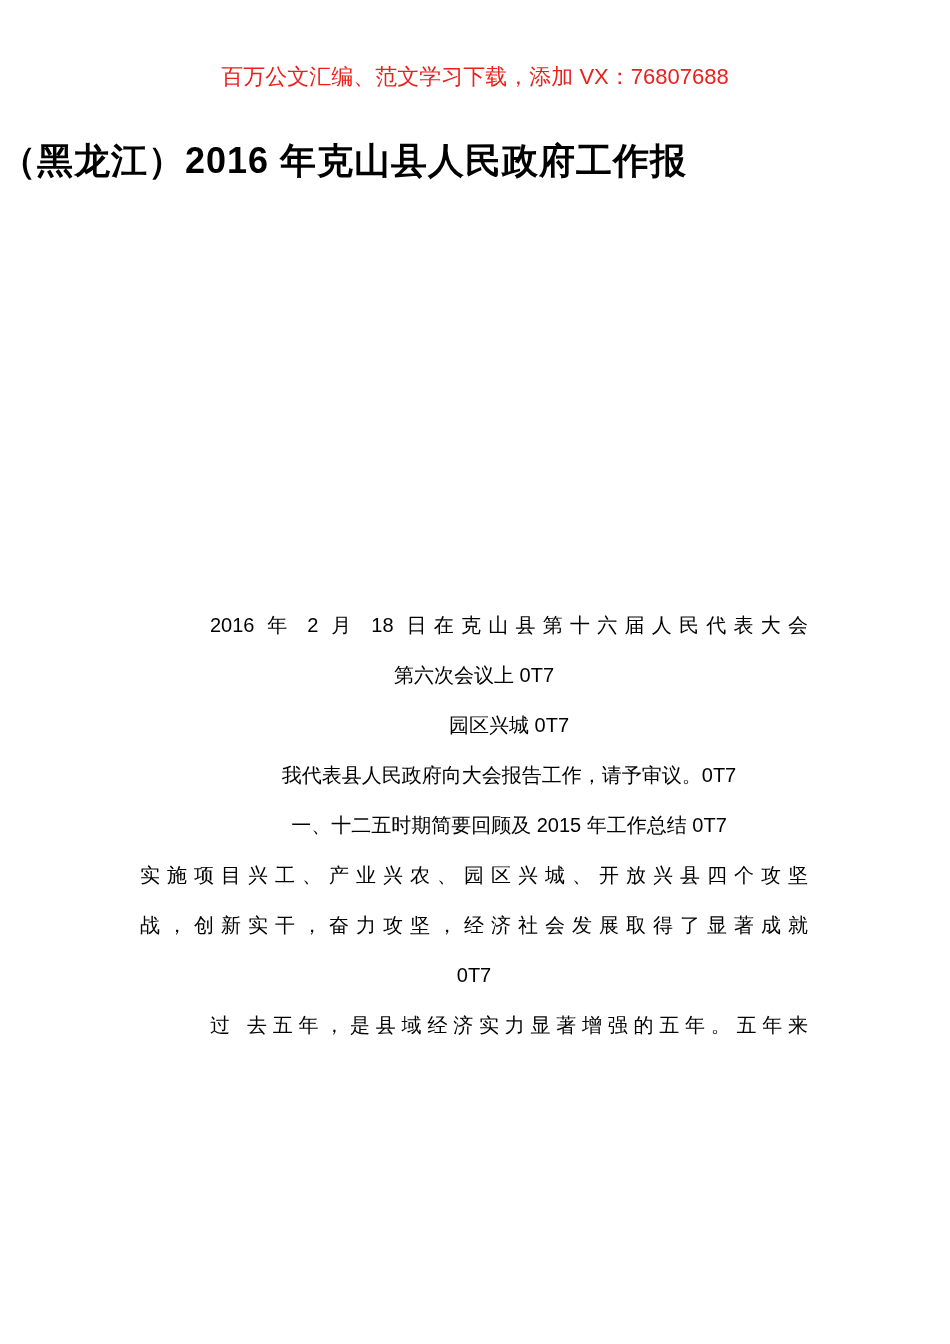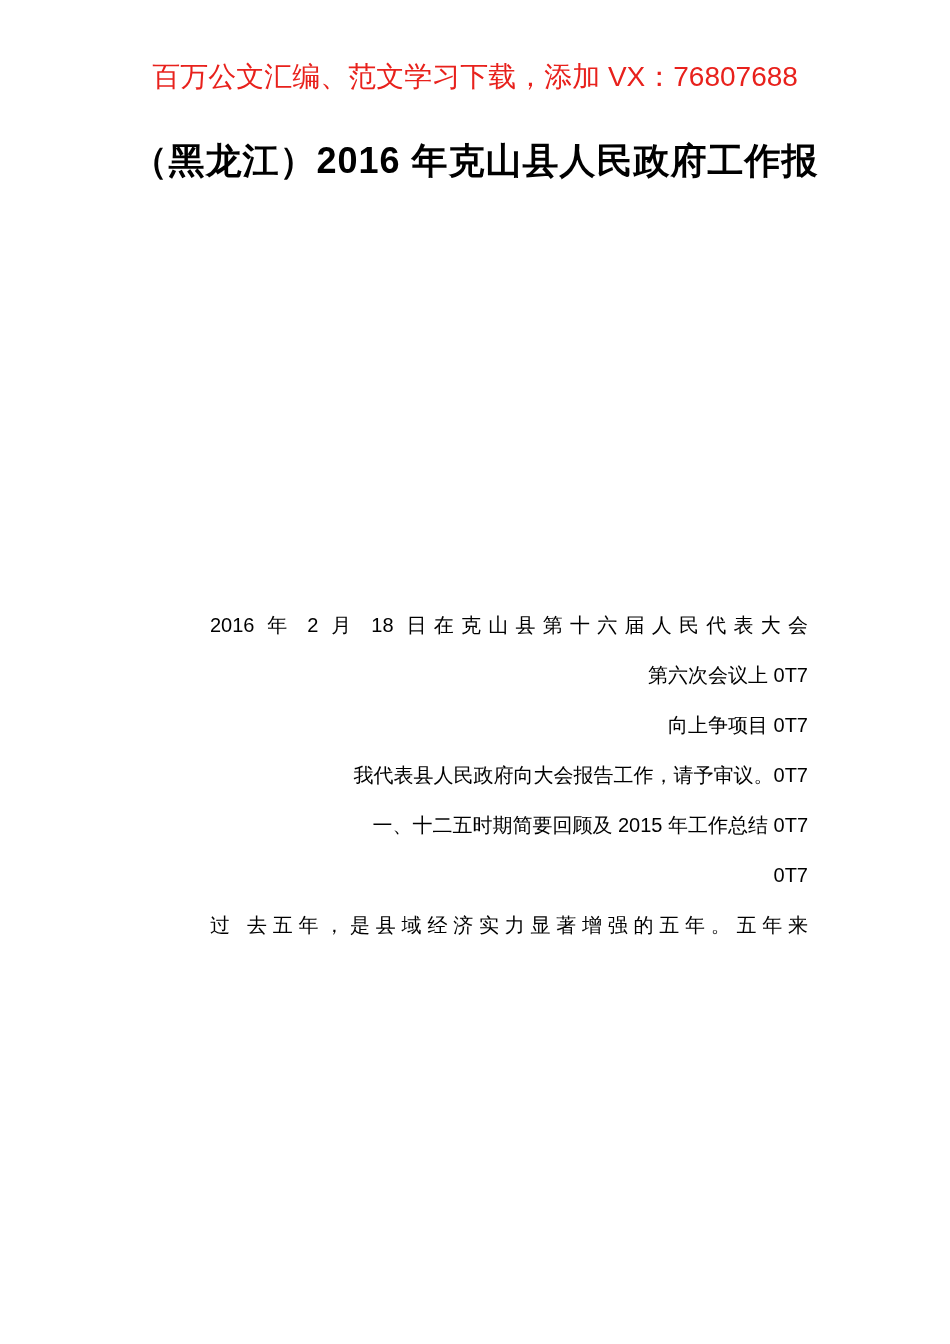--- a/index.html
+++ b/index.html
@@ -15,50 +15,50 @@
     font-family: "Liberation Sans", sans-serif;
     color: #000000;
     overflow: hidden;
   }
   .promo {
     position: absolute;
     top: 60px;
     left: 0;
     width: 100%;
     text-align: center;
-    font-size: 28px;
+    font-size: 22px;
     line-height: 34px;
     font-weight: 400;
   }
   .doc-title {
     position: absolute;
     top: 132px;
     left: 0;
     width: 100%;
     margin: 0;
-    text-align: center;
+    text-align: left;
     font-size: 36px;
     line-height: 58px;
     font-weight: bold;
     color: #000000;
     letter-spacing: 1px;
   }
   .doc-body {
     position: absolute;
     top: 600px;
     left: 140px;
     width: 668px;
     font-size: 20px;
     color: #000000;
   }
   .line {
     height: 50px;
     line-height: 50px;
     white-space: nowrap;
-    text-align: right;
+    text-align: center;
   }
   .line.indent {
     text-indent: 70px;
   }
   .line.fill {
     white-space: normal;
     text-align: justify;
     text-align-last: justify;
     overflow: hidden;
   }
@@ -68,20 +68,22 @@
 
 <div class="page">
 
   <div class="promo" style="color: rgb(232, 33, 28);">百万公文汇编、范文学习下载，添加 VX：76807688</div>
 
   <h1 class="doc-title"><span>（黑龙江）2016 年克山县人民政府工作报</span><br></h1>
 
   <div class="doc-body" style="color: rgb(0, 0, 0);">
       <div class="line indent fill">2016 年 2 月 18 日在克山县第十六届人民代表大会</div>
       <div class="line">第六次会议上 0T7</div>
-      <div class="line indent">向上争项目 0T7</div>
+      <div class="line indent">园区兴城 0T7</div>
       <div class="line indent">我代表县人民政府向大会报告工作，请予审议。0T7</div>
       <div class="line indent">一、十二五时期简要回顾及 2015 年工作总结 0T7</div>
+      <div class="line fill">实施项目兴工、产业兴农、园区兴城、开放兴县四个攻坚</div>
+      <div class="line fill">战，创新实干，奋力攻坚，经济社会发展取得了显著成就</div>
       <div class="line">0T7</div>
       <div class="line indent fill">过 去五年，是县域经济实力显著增强的五年。五年来</div>
     </div>
 
 </div>
 
 </body></html>

